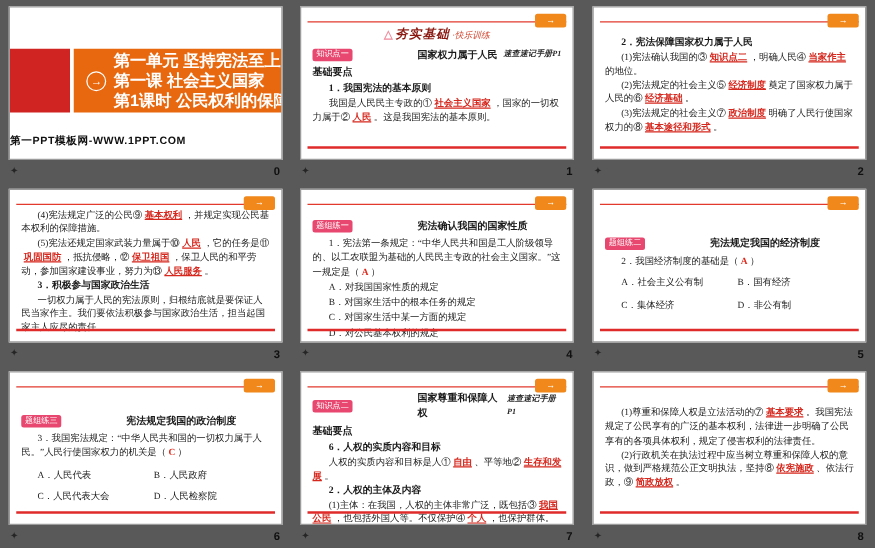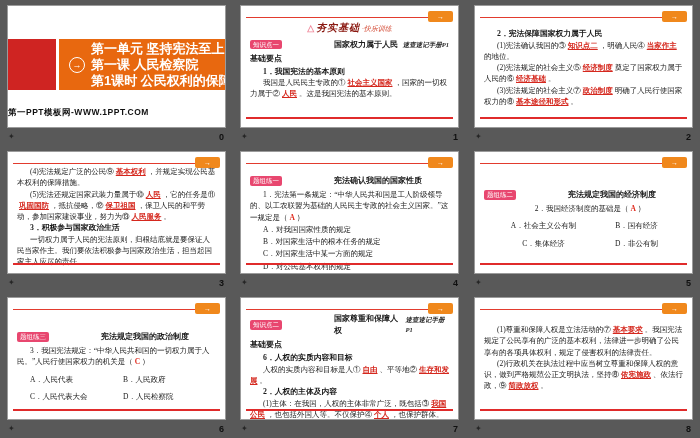--- a/index.html
+++ b/index.html
@@ -31,21 +31,21 @@
   .navtab{
     position:absolute;top:5px;right:5px;width:25px;height:11px;border-radius:2px;
     background:#f0881c;color:#fff;font-size:7px;line-height:11px;text-align:center;
   }
   .botrule{position:absolute;bottom:8px;left:5px;right:5px;height:2px;background:#e02b2b;}
   .content{
     position:absolute;top:14px;left:9px;right:9px;bottom:11px;
     font-family:"Liberation Serif",serif;color:#1a1a1a;
     font-size:7.5px;line-height:1.5;
   }
-  .mt8{margin-top:8px;} .mt12{margin-top:12px;} .mt18{margin-top:18px;} .mt22{margin-top:22px;text-align:center;}
+  .mt8{margin-top:8px;} .mt12{margin-top:12px;} .mt18{margin-top:18px;} .mt22{margin-top:22px;}
 
   .hdr{text-align:center;margin:0 0 3px;}
   .logo{color:#f08c9e;font-weight:bold;font-size:9px;}
   .hmain{color:#8b1a12;font-weight:bold;font-style:italic;font-size:10px;letter-spacing:1px;}
   .hsub{color:#d2452f;font-style:italic;font-size:7px;}
 
   .badgerow{display:flex;align-items:center;gap:4px;margin:1px 0 2px;}
   .badge{
     background:#e8476f;color:#fff;font-size:6.5px;line-height:1.2;
     padding:1px 3px;border-radius:2px;white-space:nowrap;flex:0 0 auto;
@@ -86,21 +86,21 @@
 
 <div class="grid">
 
   <div class="cell">
     <div class="thumb">
       <div class="tredblock"></div>
       <div class="tbanner">
         <div class="arrowcircle">→</div>
         <div class="tlines">
           <div>第一单元  坚持宪法至上</div>
-          <div>第一课  人民检察院</div>
+          <div>第一课  社会主义国家</div>
           <div>第1课时  公民权利的保障书</div>
         </div>
       </div>
       <div class="tfooter">第一PPT模板网-WWW.1PPT.COM</div>
     </div>
     <div class="meta">
       <span class="star">✦</span>
       <span class="pnum">0</span>
     </div>
   </div>

